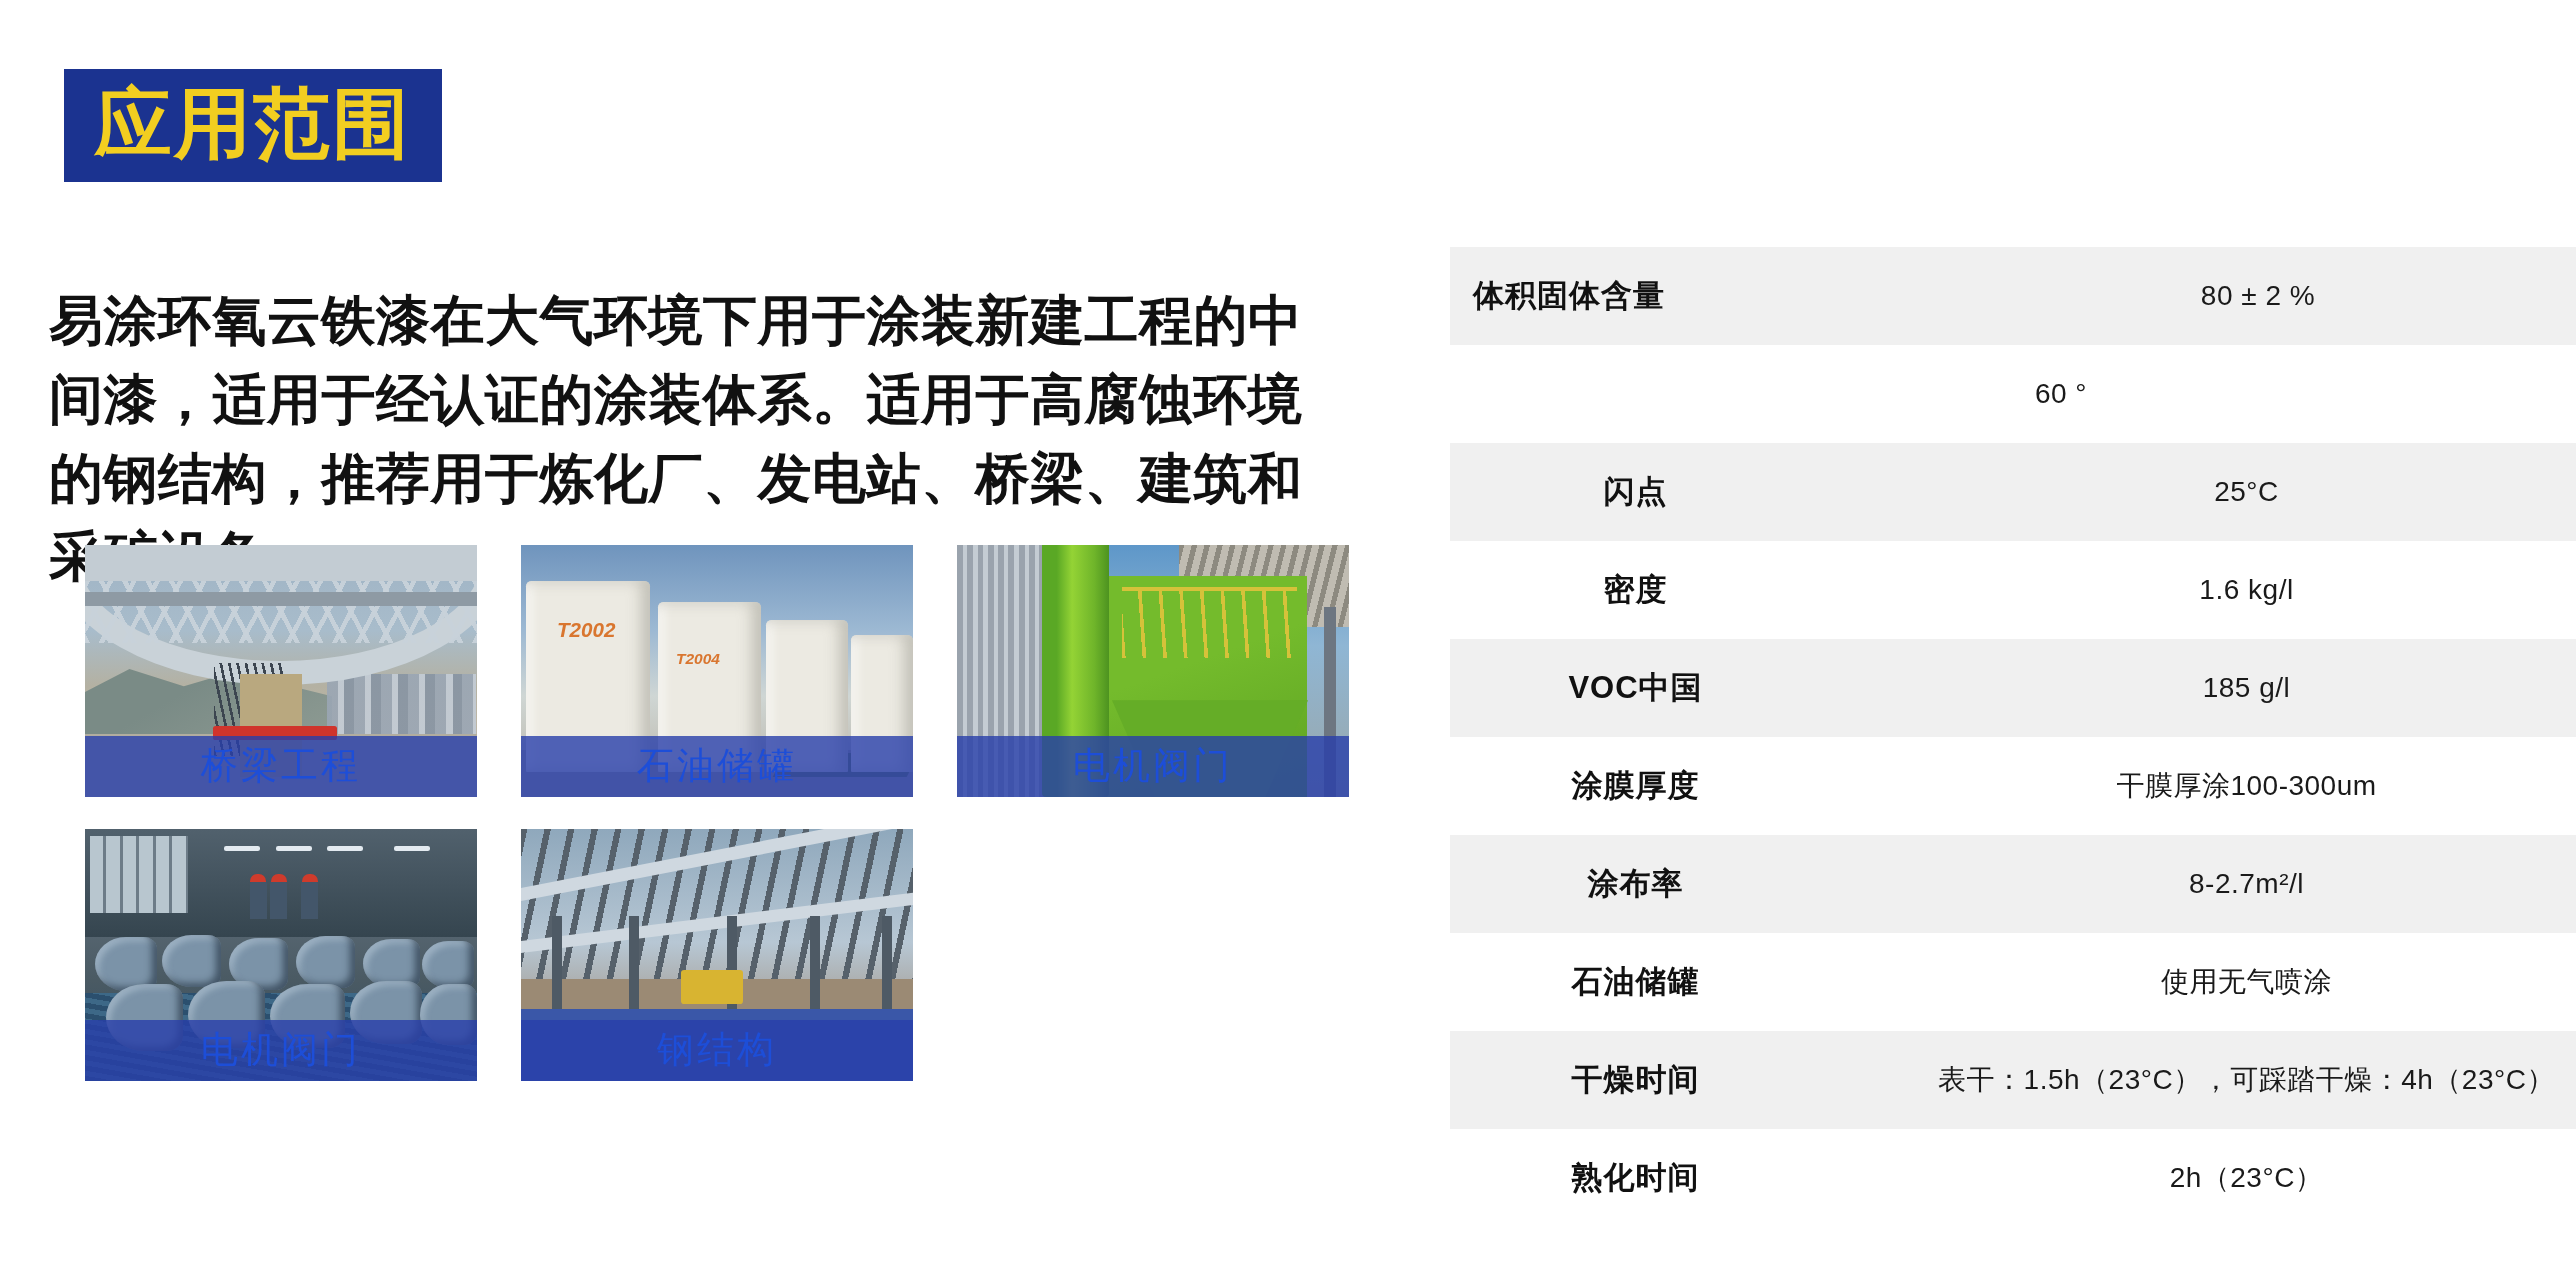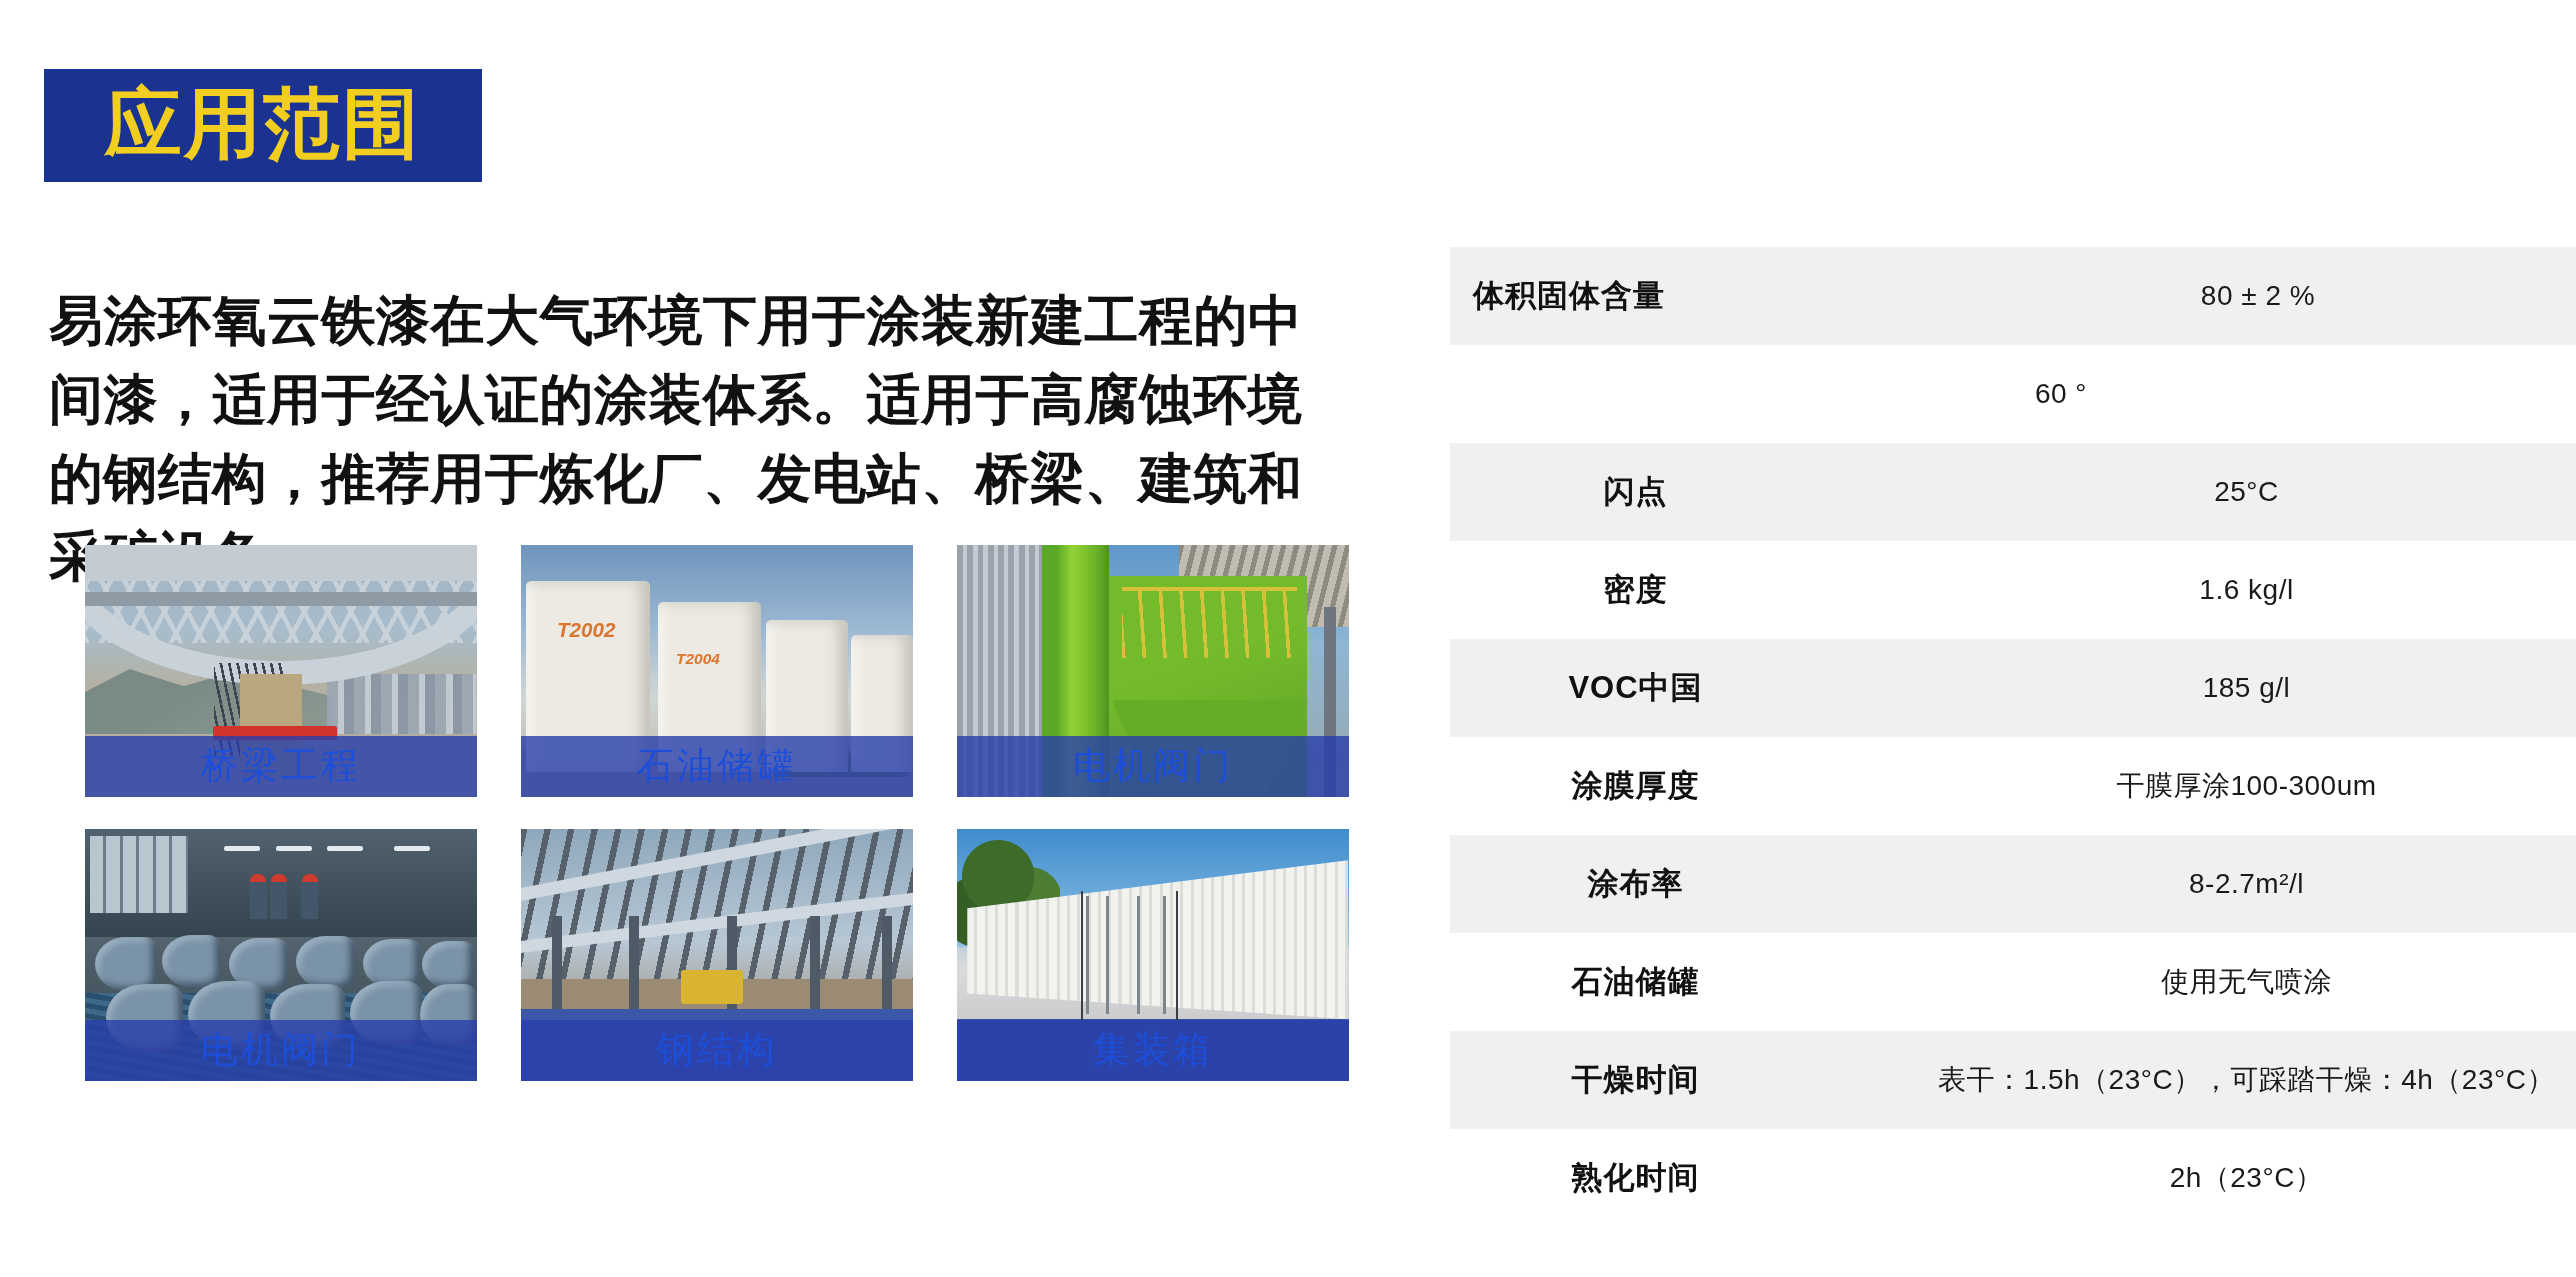--- a/index.html
+++ b/index.html
@@ -19,21 +19,21 @@
     display:flex;align-items:center;justify-content:center;
     color:#F2CE20;
     font-weight:bold;
     letter-spacing:2.1px;
     line-height:1;
   }
 
   
   #left-panel{position:absolute;left:0;top:0;width:1370px;height:1278px;}
   #badge-application{
-    left:44px;top:69px;width:438px;height:109px;
+    left:64px;top:69px;width:378px;height:109px;
     font-size:77px;
     padding-bottom:4.1px;
   }
   #application-body{
     position:absolute;
     left:49px;top:227px;width:1267px;
     font-size:54px;
     font-weight:bold;
     color:#111111;
     line-height:1.46;
@@ -296,34 +296,20 @@
           <div class="col" style="left:108px"></div>
           <div class="col" style="left:206px"></div>
           <div class="col" style="left:289px"></div>
           <div class="col" style="left:361px"></div>
           <div class="lift"></div>
           <div class="ground"></div>
         </div>
         <figcaption class="caption">钢结构</figcaption>
       </figure>
 
-      <figure class="tile">
-        <div class="photo ph-cont">
-          <div class="sky"></div>
-          <div class="tree"></div>
-          <div class="pad"></div>
-          <div class="box"></div>
-          <div class="door"></div>
-          <div class="rod" style="left:129px"></div>
-          <div class="rod" style="left:149px"></div>
-          <div class="rod" style="left:180px"></div>
-          <div class="rod" style="left:206px"></div>
-        </div>
-        <figcaption class="caption">集装箱</figcaption>
-      </figure>
 
     </div>
   </section>
 
   <section id="right-panel">
 
 
     <div id="spec-table">
 
       <div class="spec-row alt">

